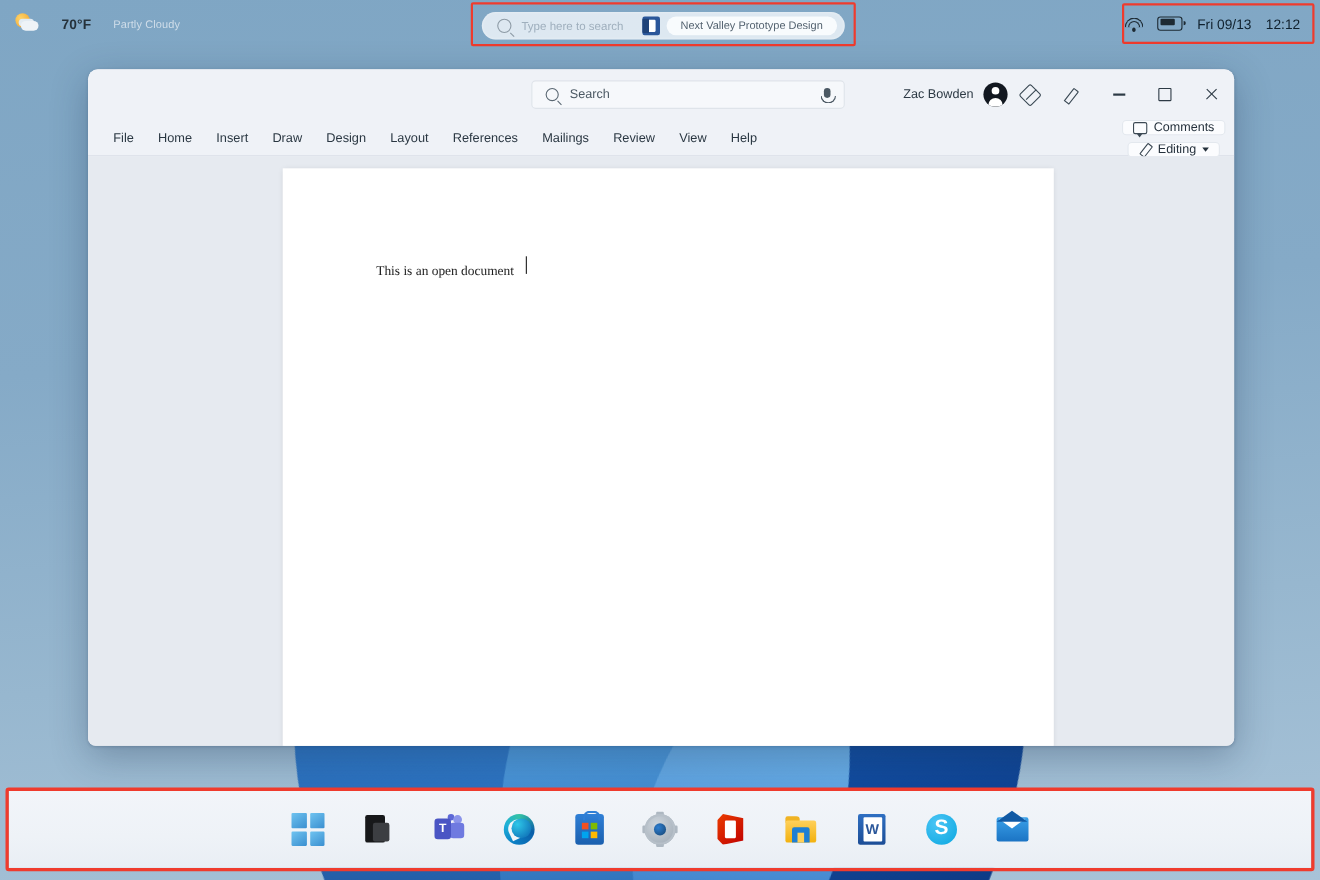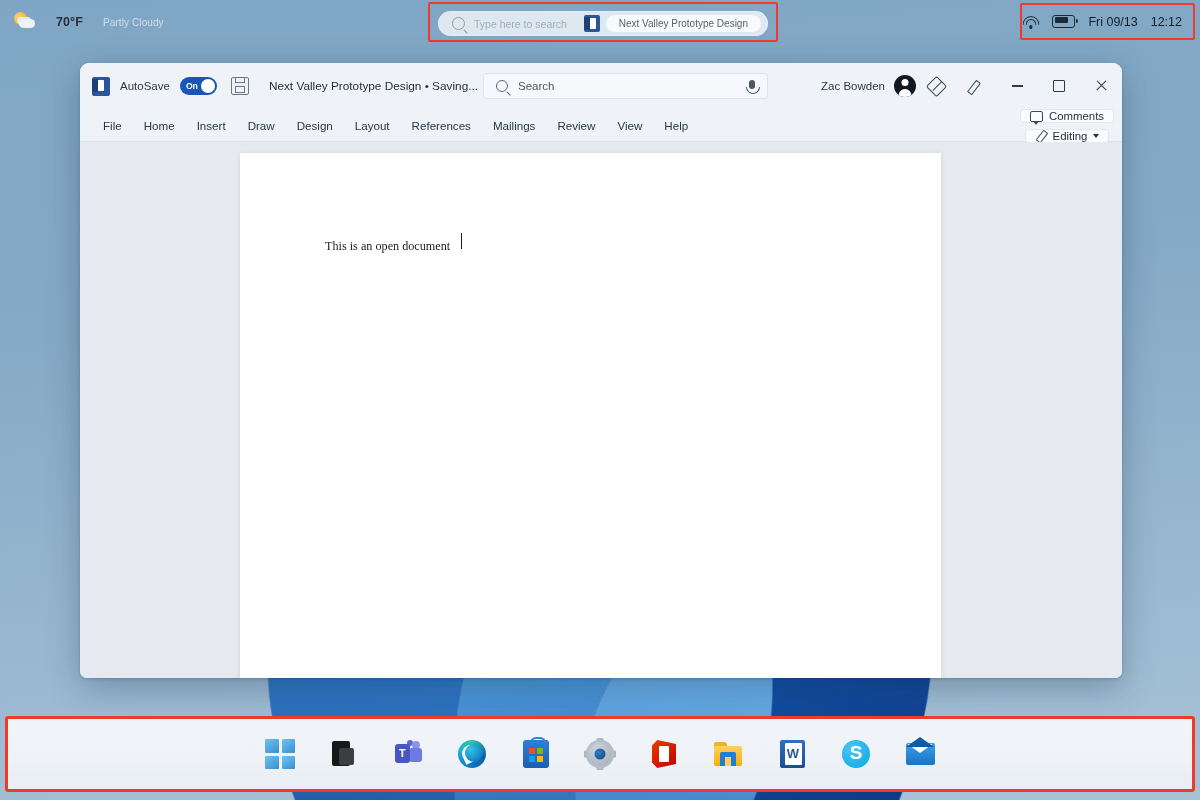--- a/index.html
+++ b/index.html
@@ -431,21 +431,21 @@
 
   
   #canvas {
     position: relative;
     height: calc(100% - 78px);
     background: #e6eaf0;
     overflow: hidden;
   }
   #page {
     position: absolute;
-    left: 160px; top: 11px;
+    left: 177px; top: 11px;
     width: 701px; height: 580px;
     background: #fff;
     box-shadow: 0 1px 5px rgba(0,0,0,0.10);
   }
   #doc-text {
     position: absolute;
     left: 85px; top: 86px;
     font-size: 12.2px;
     color: #1c1c1c;
     font-family: "Liberation Serif", serif;
@@ -595,31 +595,20 @@
         <div class="dot"></div>
       </div>
     <div class="battery-icon"></div>
     <span class="tdate">Fri 09/13</span>
     <span class="ttime">12:12</span>
   </div>
 
   <div id="word-window">
 
     <div id="title-bar">
-      <div id="title-left">
-        <div class="word-badge wb-lg"></div>
-        <span id="autosave-label">AutoSave</span>
-        <div class="toggle">
-          <span class="t-text">On</span>
-          <div class="knob"></div>
-        </div>
-        <div class="save-icon"></div>
-        <span id="doc-title">Next Valley Prototype Design • Saving...</span>
-        <div class="chev-down"></div>
-      </div>
 
       <div id="word-search">
         <div class="mag2"></div>
         <span class="sph">Search</span>
         <div class="mic-icon"></div>
       </div>
 
       <div id="title-right">
         <span id="user-name">Zac Bowden</span>
         <div class="avatar"></div>

